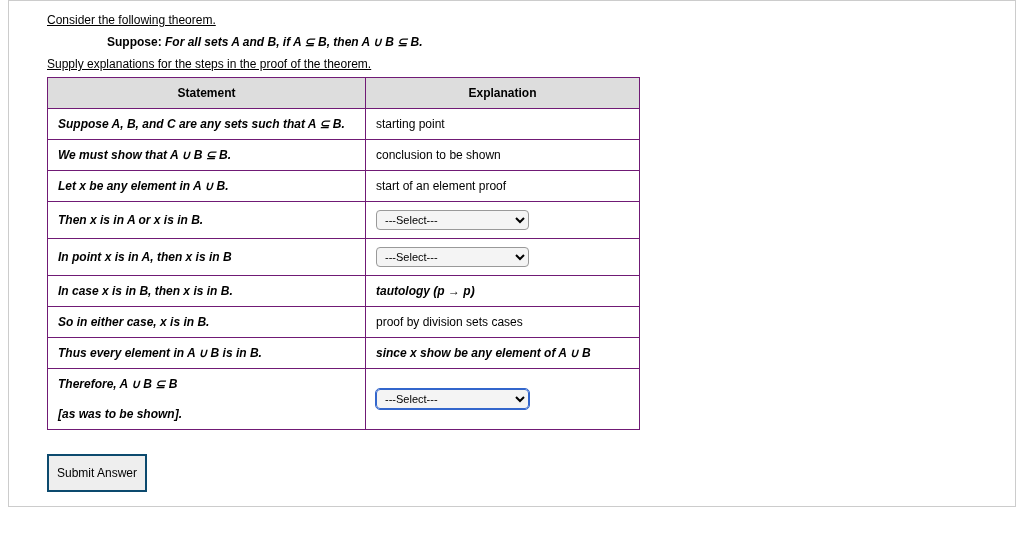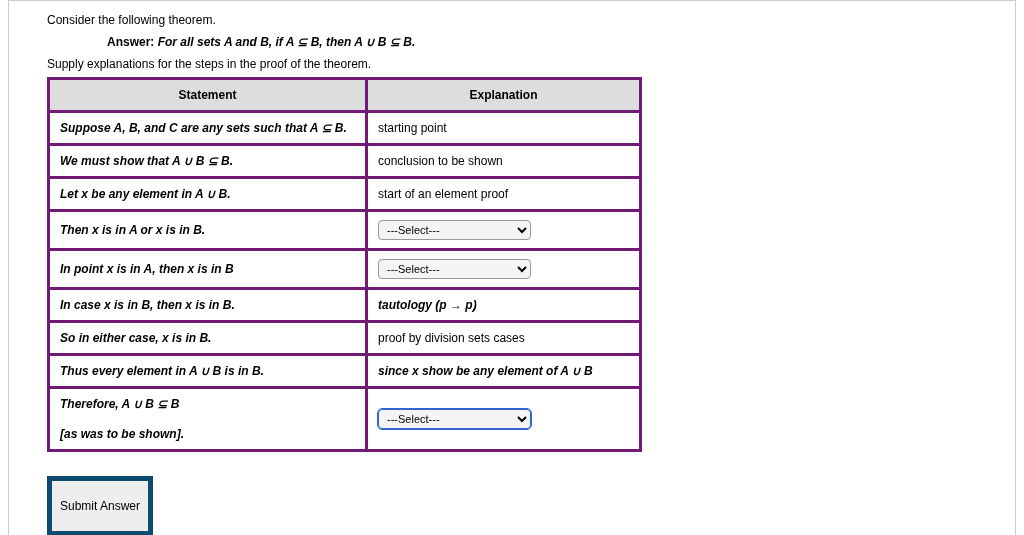--- a/index.html
+++ b/index.html
@@ -14,32 +14,32 @@
   .outer {
     border: 1px solid #ccc;
     width: 1008px;
     margin: 0 auto;
     background: #fff;
     padding-bottom: 14px;
   }
   .content {
     padding: 8px 0 0 38px;
   }
-  .line { margin: 4px 0; }
+  .line { margin: 4px 0; text-decoration: underline; }
   .theorem-line { margin: 8px 0 8px 60px; }
   .ital { font-style: italic; font-weight: bold; }
   .bold { font-weight: bold; }
   .underline { text-decoration: underline; font-weight: bold; }
   table.proof {
     border-collapse: collapse;
     margin-top: 6px;
     margin-left: 0;
   }
   table.proof th, table.proof td {
-    border: 3px solid #701a75;
+    border: 1px solid #701a75;
     padding: 8px 10px;
     text-align: left;
     vertical-align: middle;
     font-size: 12px;
     height: 18px;
   }
   table.proof th {
     background: #ddd;
     text-align: center;
     font-weight: bold;
@@ -55,36 +55,36 @@
     border-radius: 4px;
     padding: 0 4px;
   }
   select.sel.active {
     border: 1px solid #3366cc;
     outline: 1px solid #3366cc;
   }
   .submit-wrap { margin: 24px 0 0 42px; }
   button.submit {
     font-size: 12px;
-    padding: 18px 8px;
+    padding: 10px 8px;
     background: #eee;
-    border: 5px solid #0c4a6e;
+    border: 2px solid #0c4a6e;
     cursor: pointer;
   }
 </style>
 </head>
 <body>
 
 <div class="outer">
   <div class="content">
 
     <div class="line">Consider the following theorem.</div>
 
     <div class="theorem-line">
-      <span class="bold">Answer:</span><span class="ital"> For all sets A and B, if A ⊆ B, then A ∪ B ⊆ B.</span>
+      <span class="bold">Suppose:</span><span class="ital"> For all sets A and B, if A ⊆ B, then A ∪ B ⊆ B.</span>
     </div>
 
     <div class="line">Supply explanations for the steps in the proof of the theorem.</div>
 
 
     <table class="proof">
       <colgroup>
         <col class="stmt">
           <col class="expl">
       </colgroup>

